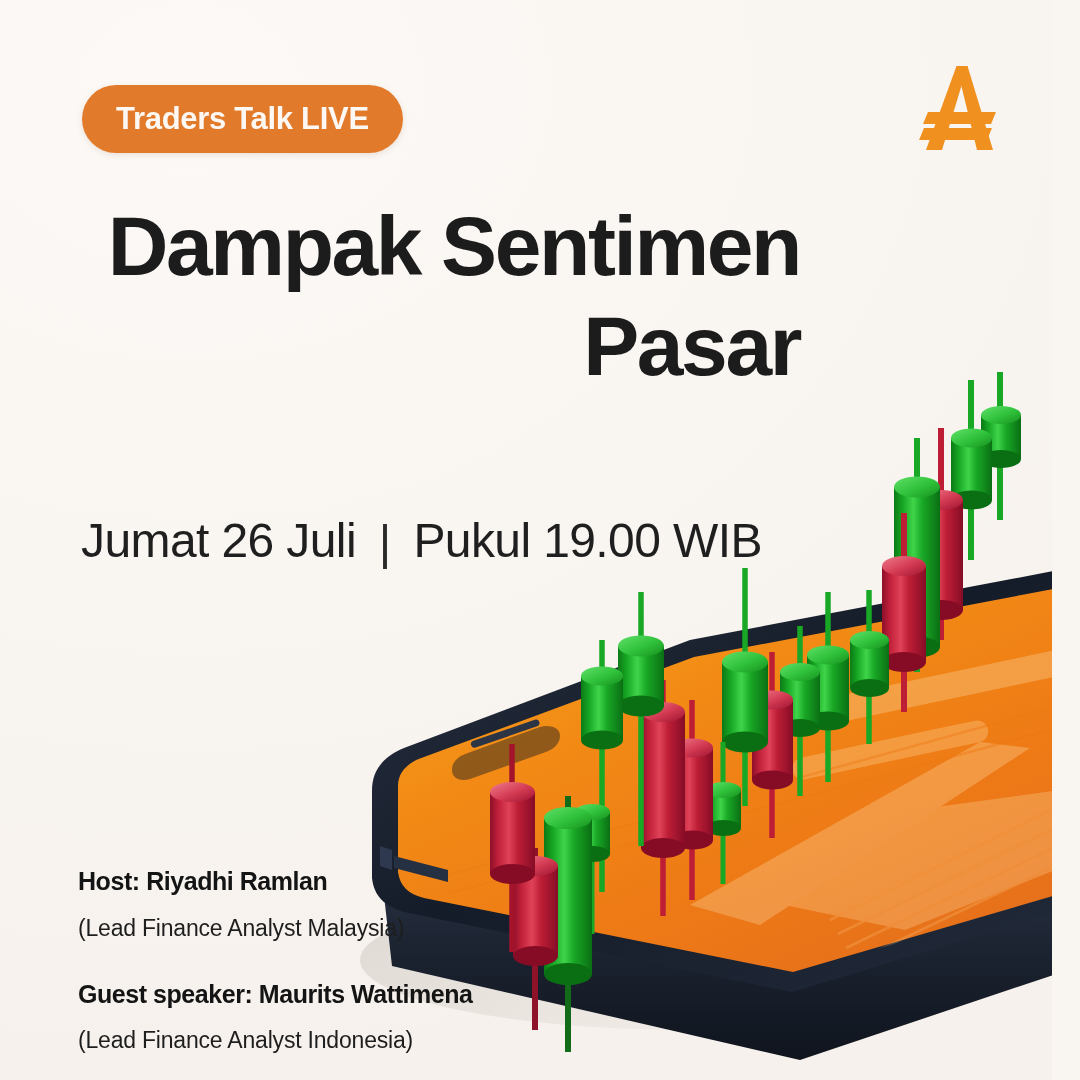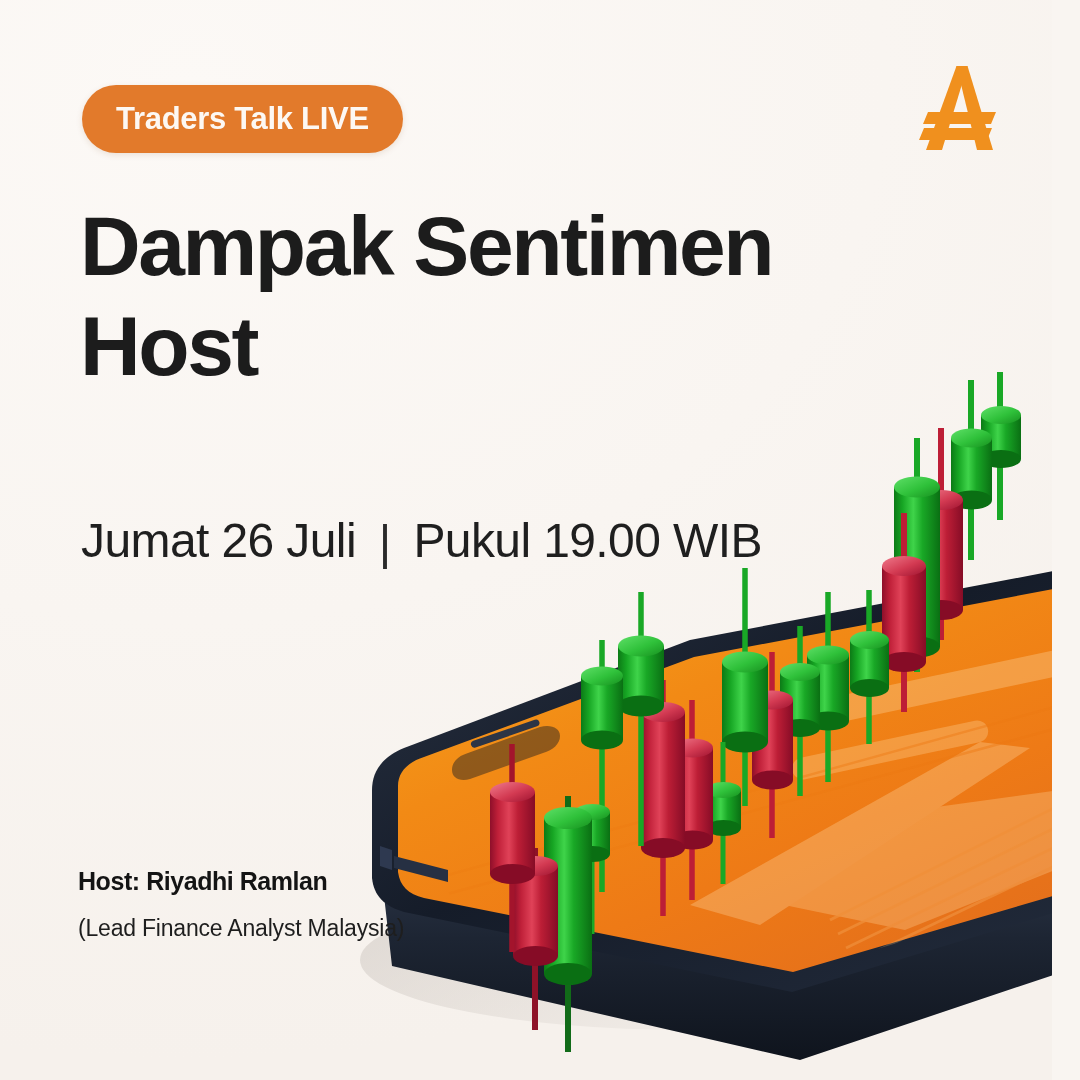--- a/index.html
+++ b/index.html
@@ -44,20 +44,21 @@
   .logo { position:absolute; right:40px; top:58px; width:100px; height:100px; }
 
   .headline {
     position:absolute; left:80px; top:196px;
     width:720px;
     color:#1C1C1C;
     font-size:84px;
     font-weight:bold;
     line-height:1.195;
     letter-spacing:-2.4px;
+    text-align:right;
   }
   .headline .hl-line { display:block; white-space:nowrap; }
 
   .subtitle {
     position:absolute; left:81px; top:513px;
     color:#1F1F1F;
     font-size:48px;
     font-weight:normal;
     letter-spacing:-0.6px;
     white-space:nowrap;
@@ -348,30 +349,34 @@
 
           <path d="M16 54 L84 54 L79 66 L11 66 Z"></path>
 
           <path d="M12 70 L80 70 L75 82 L7 82 Z"></path>
         </g>
       </svg>
     </div>
 
     <h1 class="headline">
       <span class="hl-line">Dampak Sentimen</span>
-      <span class="hl-line">Host</span>
+      <span class="hl-line">Pasar</span>
     </h1>
 
     <div class="subtitle">
       <span>Jumat 26 Juli</span>
       <span class="sep">|</span>
       <span>Pukul 19.00 WIB</span>
     </div>
 
     <div class="speakers">
       <div class="speaker-block">
         <div class="speaker-name">Host: Riyadhi Ramlan</div>
         <div class="speaker-role">(Lead Finance Analyst Malaysia)</div>
       </div>
+      <div class="speaker-block">
+        <div class="speaker-name">Guest speaker: Maurits Wattimena</div>
+        <div class="speaker-role">(Lead Finance Analyst Indonesia)</div>
+      </div>
     </div>
 
   </div>
 </div>
 
 </body></html>

